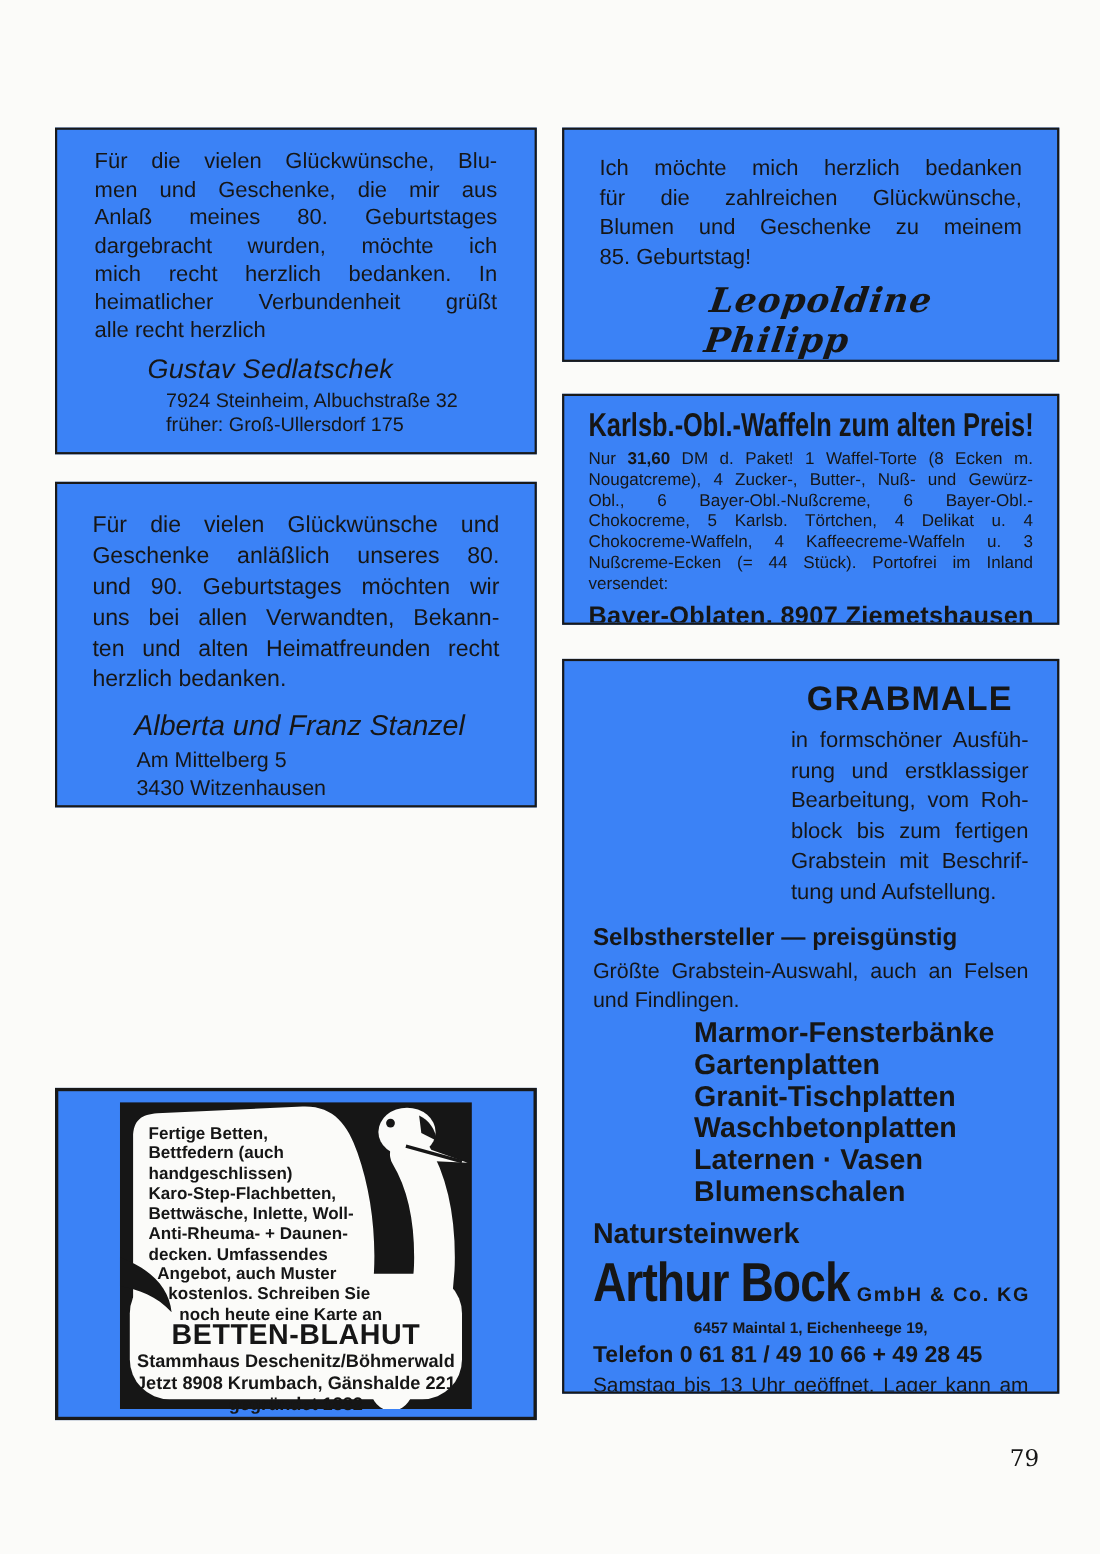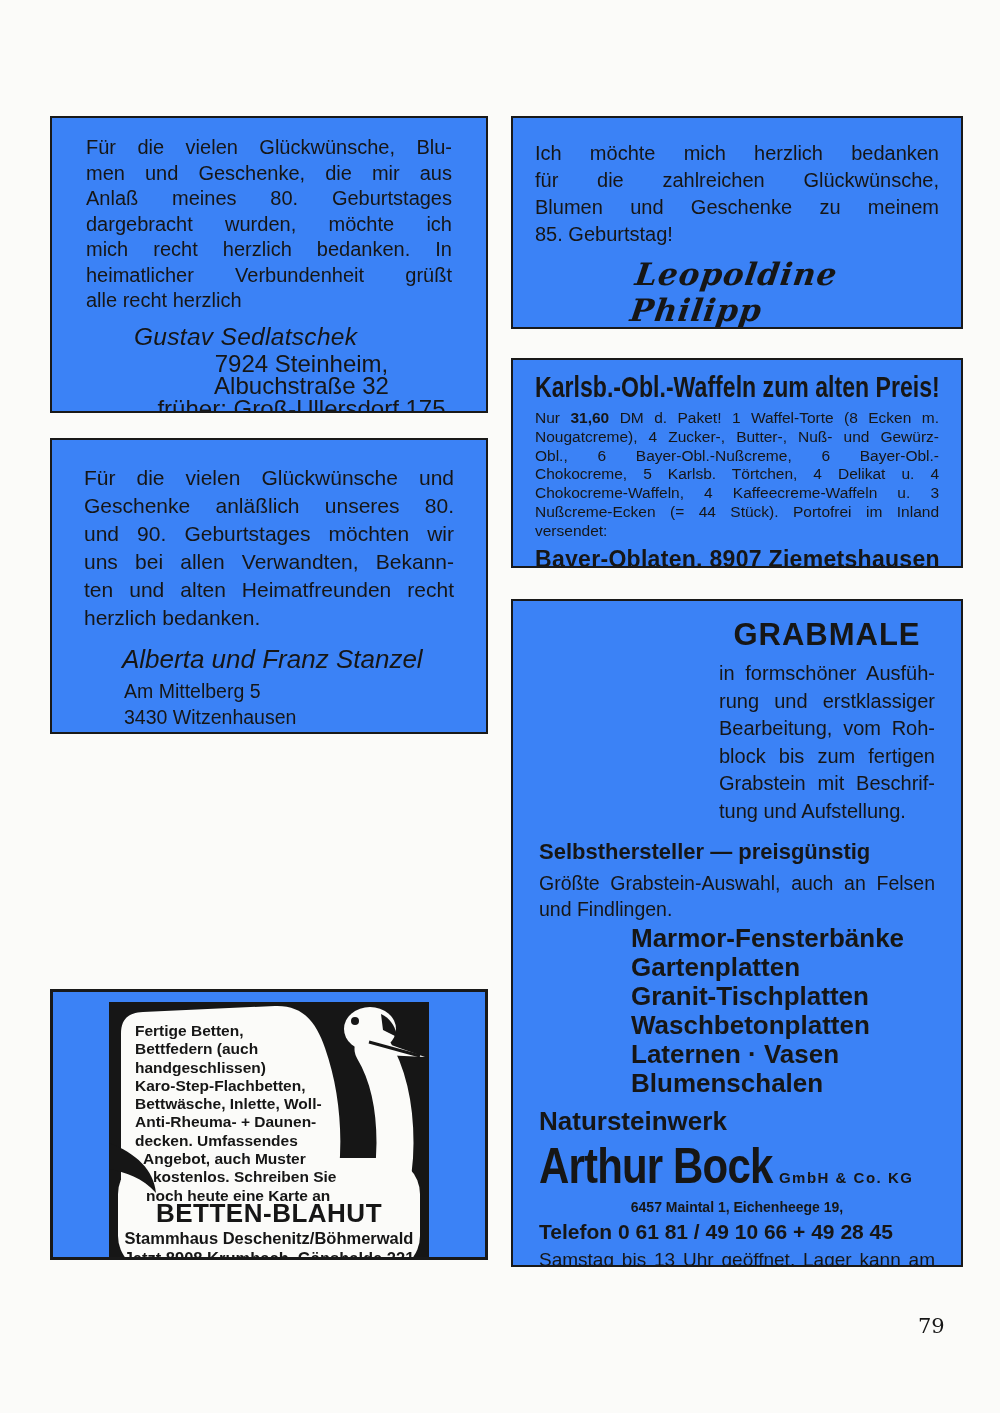--- a/index.html
+++ b/index.html
@@ -13,24 +13,24 @@
     position:absolute; border:2px solid #191919; overflow:hidden;
     background:#3b82f6;
   }
   .jline { text-align:justify; text-align-last:justify; }
   .jlast { text-align:center; text-align-last:left; }
 
   
   .b-sed { left:50px; top:116px; width:438px; height:297px; padding:17px 34px; }
   .body-sed { font-size:20px; line-height:25.5px; }
   .sed-name { margin:9px 0 2px 48px; font-style:italic; font-size:24.5px; letter-spacing:0.3px; }
-  .sed-addr { margin-left:65px; font-size:24px; line-height:22.5px;text-align:center; }
-
-  
-  .b-phi { left:511px; top:116px; width:452px; height:213px; padding:22px 22px; }
+  .sed-addr { margin-left:65px; font-size:18px; line-height:22.5px; }
+
+  
+  .b-phi { left:511px; top:116px; width:452px; height:213px; padding:22px 32px; }
   .body-phi { font-size:20px; line-height:27px; }
   .script-sig {
     display:inline-block; margin:8px 0 0 98px;
     font-family:"DejaVu Serif", serif; font-style:italic; font-weight:bold;
     font-size:31px; transform:skewX(-8deg); letter-spacing:1px;
   }
   .phi-sub { margin-left:104px; font-size:20px; }
 
   
   .b-waf { left:511px; top:358px; width:452px; height:210px; padding:10px 22px; }
@@ -60,35 +60,35 @@
   .grab-head { font-size:31px; font-weight:bold; letter-spacing:1px; text-align:center; margin-top:4px; }
   .grab-intro { margin-top:7px; font-size:20px; line-height:27.5px; }
   .grab-sub { margin-top:14px; font-size:22px; font-weight:bold; }
   .grab-subtext { margin-top:5px; font-size:19.5px; line-height:26px; }
   .grab-label { margin-top:12px; font-size:19px; font-weight:bold; }
   .grab-products { margin:2px 0 0 92px; font-size:26px; line-height:29px; font-weight:bold; }
   .grab-pre { margin-top:8px; font-size:26px; font-weight:bold; }
   .grab-company-row { white-space:nowrap; height:52px; }
   .grab-company { display:inline-block; font-size:50px; font-weight:bold; letter-spacing:-1px;
                   transform:scaleX(0.84); transform-origin:left bottom; }
-  .grab-co-suffix { display:inline-block; font-size:15px; font-weight:bold; letter-spacing:1.5px;
+  .grab-co-suffix { display:inline-block; font-size:18px; font-weight:bold; letter-spacing:1.5px;
                     margin-left:-38px; vertical-align:baseline; }
   .grab-addr { margin-top:5px; font-size:14px; font-weight:bold; line-height:26px;text-align:center; }
   .grab-phone { font-size:21px; font-weight:bold; }
   .grab-hours { margin-top:4px; font-size:19px; line-height:24.5px; }
 
   
-  .b-bet { left:50px; top:989px; width:438px; height:271px; border-width:3px;text-decoration:underline; }
+  .b-bet { left:50px; top:989px; width:438px; height:302px; border-width:3px;text-decoration:underline; }
   .swan-frame { position:relative; width:320px; height:279px; margin:10px auto 0; }
   .swan-frame svg { position:absolute; inset:0; }
   .swan-text { position:absolute; left:26px; top:20px; font-size:15.5px; line-height:18.3px;
                font-weight:bold; z-index:2; }
   .swan-text div:nth-child(8) { margin-left:8px; }
   .swan-text div:nth-child(9) { margin-left:18px; }
-  .swan-text div:nth-child(10) { margin-left:11px; }
+  .swan-text div:nth-child(10) { margin-left:28px; }
   .betten-block { position:absolute; left:0; right:0; top:196px; text-align:center; z-index:2; }
   .betten-name { font-size:26px; font-weight:bold; letter-spacing:0.5px; }
   .betten-sub { font-size:16.5px; line-height:19.5px; font-weight:bold; }
 
   .pageno { position:absolute; left:918px; top:1314px;
             font-family:"DejaVu Serif", serif; font-size:21px; }
 </style>
 </head>
 <body>
 

